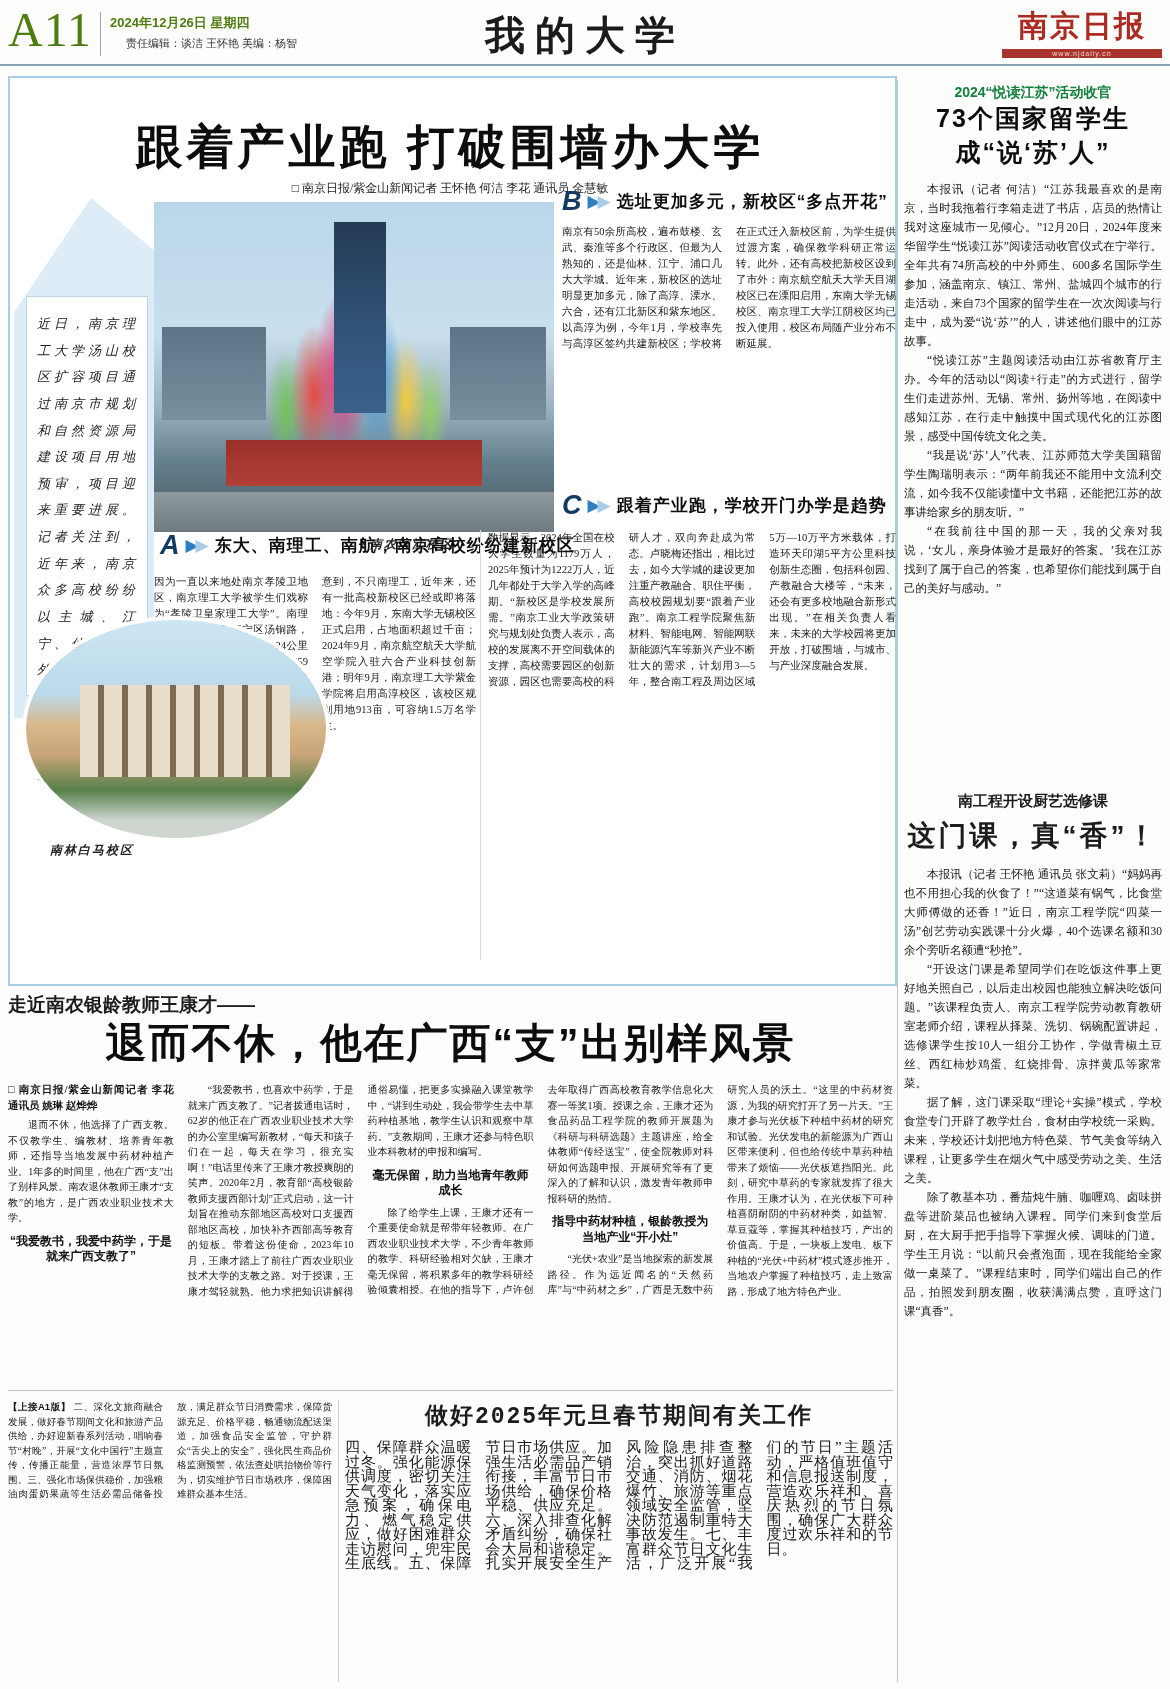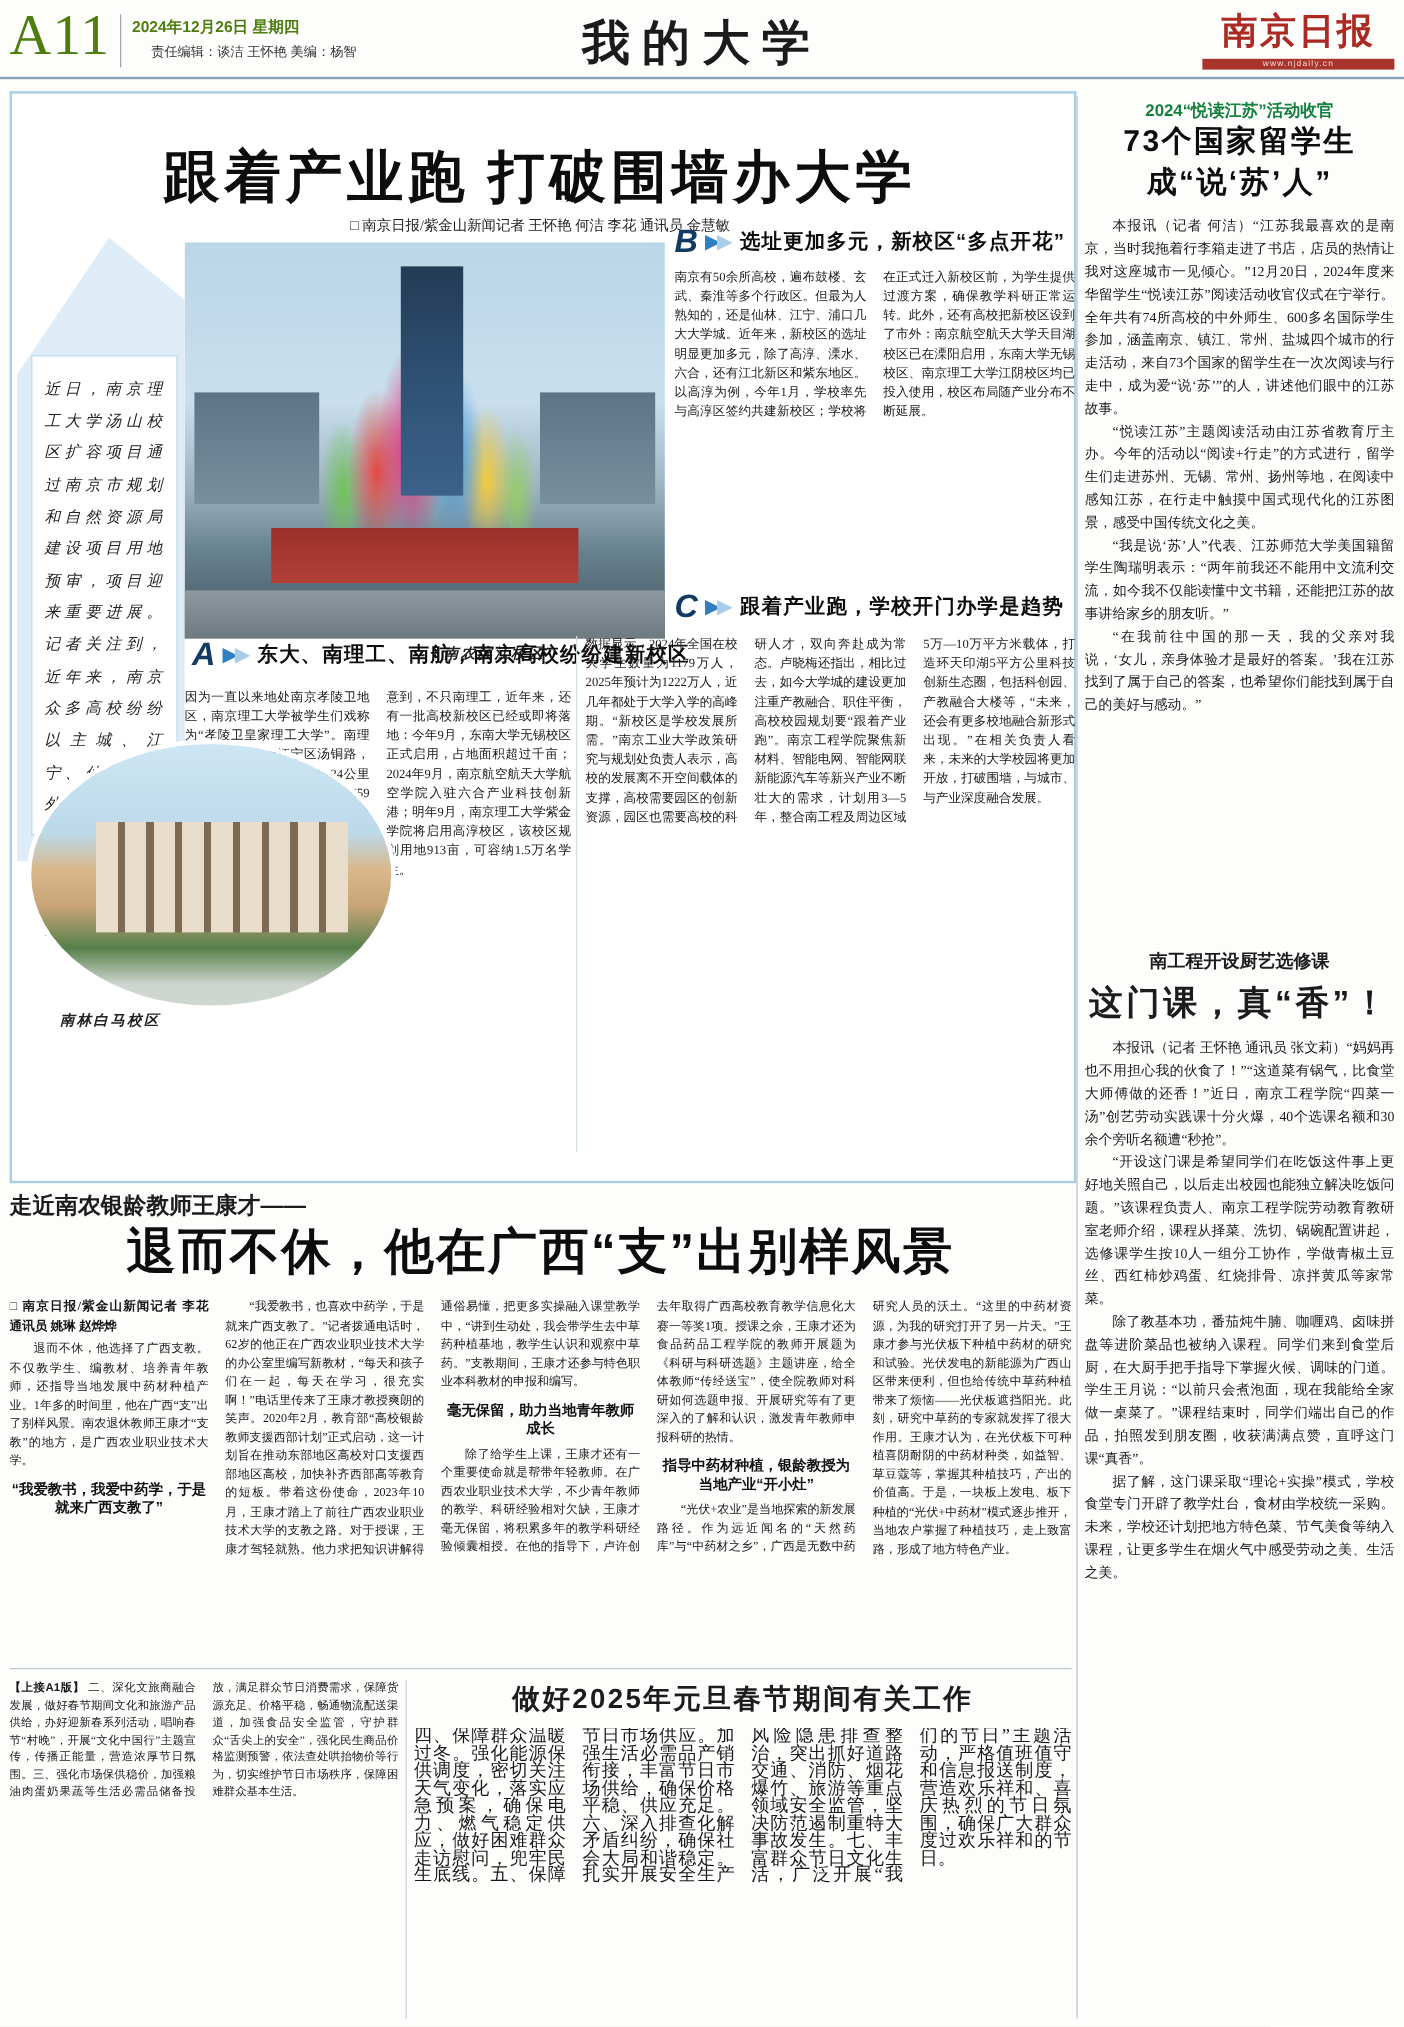--- a/index.html
+++ b/index.html
@@ -18,21 +18,21 @@
   .masthead .mh-name{font-size:30px;font-weight:900;color:#ab2a22;font-family:"Liberation Serif",serif;letter-spacing:2px;}
   .masthead .mh-bar{margin-top:2px;background:#a8342c;color:#f3d9d4;font-size:7px;letter-spacing:1px;
       font-family:"Liberation Sans",sans-serif;padding:1px 0;}
   
   .main-block{position:absolute;left:8px;top:76px;width:885px;height:906px;border:2px solid #a9cde3;background:#fff;}
   .mb-deco{position:absolute;left:4px;top:120px;width:140px;height:520px;background:#ddecf6;
       clip-path:polygon(55% 0,100% 10%,100% 100%,0 100%,0 22%);}
   .kicker-main{position:absolute;left:22px;top:12px;font-size:18px;font-weight:bold;
       font-family:"Liberation Sans",sans-serif;color:#111;}
   .headline-main{position:absolute;left:60px;top:38px;width:760px;text-align:center;font-size:47px;font-weight:900;
-      font-family:Liberation Serif, serif;letter-spacing:4px;color:#0d0d0d;}
+      font-family:Liberation Sans, sans-serif;letter-spacing:4px;color:#0d0d0d;}
   .byline-main{position:absolute;left:60px;top:102px;width:760px;text-align:center;font-size:12px;color:#222;}
   .side-note{position:absolute;left:16px;top:218px;width:122px;height:400px;background:#fff;border:1px solid #bad6e8;
       padding:14px 10px;box-sizing:border-box;font-style:italic;font-size:13px;line-height:2.05;letter-spacing:2px;
       color:#222;text-align:justify;}
   .photo1{position:absolute;left:144px;top:124px;width:400px;height:330px;
      background:
        radial-gradient(40px 120px at 47% 52%,rgba(228,30,110,.95),rgba(228,30,110,0) 70%),
        radial-gradient(34px 100px at 40% 58%,rgba(235,60,50,.9),rgba(235,60,50,0) 70%),
        radial-gradient(36px 105px at 56% 54%,rgba(60,150,215,.9),rgba(60,150,215,0) 70%),
        radial-gradient(30px 90px at 63% 60%,rgba(248,205,50,.92),rgba(248,205,50,0) 70%),
@@ -73,21 +73,21 @@
       font-family:"Liberation Sans","DejaVu Sans",sans-serif;letter-spacing:2px;color:#0d0d0d;}
   .mid-body{left:8px;top:1082px;width:885px;height:300px;column-count:5;font-size:10px;line-height:15.5px;}
   .inline-byline{display:block;font-weight:bold;font-size:10.5px;margin-bottom:4px;}
   .subhead{display:block;font-weight:900;font-family:"Liberation Sans",sans-serif;font-size:12px;text-align:center;
       margin:8px 0 6px;color:#111;}
   .hr-mid{position:absolute;left:8px;top:1390px;width:885px;height:1px;background:#b9c6ce;}
   
   .bl-body{left:8px;top:1400px;width:324px;height:282px;column-count:2;font-size:9.5px;line-height:14.5px;}
   .bl-tag{font-weight:900;font-family:"Liberation Sans",sans-serif;}
   .bc-headline{position:absolute;left:345px;top:1400px;width:548px;text-align:center;font-size:23px;font-weight:900;
-      font-family:Liberation Sans, sans-serif;letter-spacing:2px;}
+      font-family:Liberation Mono, monospace;letter-spacing:2px;}
   .bc-body{left:345px;top:1440px;width:548px;height:242px;column-count:4;font-size:15px;line-height:14.5px;}
   .vr-bottom{position:absolute;left:338px;top:1400px;width:1px;height:282px;background:#c8d2d8;}
   
   .vr-rail{position:absolute;left:897px;top:80px;width:1px;height:1602px;background:#b9c6ce;}
   .rail{position:absolute;left:904px;top:84px;width:258px;}
   .r-kicker{ text-align:center;font-size:14px;font-weight:bold;font-family:"Liberation Sans",sans-serif;color:#15803d;}
   .r-headline{text-align:center;font-size:25px;font-weight:900;font-family:"Liberation Sans",sans-serif;
       letter-spacing:2px;line-height:1.35;color:#0d0d0d;}
   .r-body{font-size:11.5px;line-height:19px;text-align:justify;color:#171717;margin-top:10px;}
   .rail2{position:absolute;left:904px;top:786px;width:258px;}
@@ -198,18 +198,18 @@
       <span class="para">“在我前往中国的那一天，我的父亲对我说，‘女儿，亲身体验才是最好的答案。’我在江苏找到了属于自己的答案，也希望你们能找到属于自己的美好与感动。”</span>
     </div>
   </div>
 
   <div class="rail2">
     <div class="r2-kicker">南工程开设厨艺选修课</div>
     <div class="r2-headline">这门课，真“香”！</div>
     <div class="r-body r2-bodywrap">
       <span class="para">本报讯（记者 王怀艳 通讯员 张文莉）“妈妈再也不用担心我的伙食了！”“这道菜有锅气，比食堂大师傅做的还香！”近日，南京工程学院“四菜一汤”创艺劳动实践课十分火爆，40个选课名额和30余个旁听名额遭“秒抢”。</span>
       <span class="para">“开设这门课是希望同学们在吃饭这件事上更好地关照自己，以后走出校园也能独立解决吃饭问题。”该课程负责人、南京工程学院劳动教育教研室老师介绍，课程从择菜、洗切、锅碗配置讲起，选修课学生按10人一组分工协作，学做青椒土豆丝、西红柿炒鸡蛋、红烧排骨、凉拌黄瓜等家常菜。</span>
+      <span class="para">据了解，这门课采取“理论+实操”模式，学校食堂专门开辟了教学灶台，食材由学校统一采购。未来，学校还计划把地方特色菜、节气美食等纳入课程，让更多学生在烟火气中感受劳动之美、生活之美。</span>
       <span class="para">除了教基本功，番茄炖牛腩、咖喱鸡、卤味拼盘等进阶菜品也被纳入课程。同学们来到食堂后厨，在大厨手把手指导下掌握火候、调味的门道。学生王月说：“以前只会煮泡面，现在我能给全家做一桌菜了。”课程结束时，同学们端出自己的作品，拍照发到朋友圈，收获满满点赞，直呼这门课“真香”。</span>
-      <span class="para">据了解，这门课采取“理论+实操”模式，学校食堂专门开辟了教学灶台，食材由学校统一采购。未来，学校还计划把地方特色菜、节气美食等纳入课程，让更多学生在烟火气中感受劳动之美、生活之美。</span>
     </div>
   </div>
 
 </div>
 
 </body></html>

